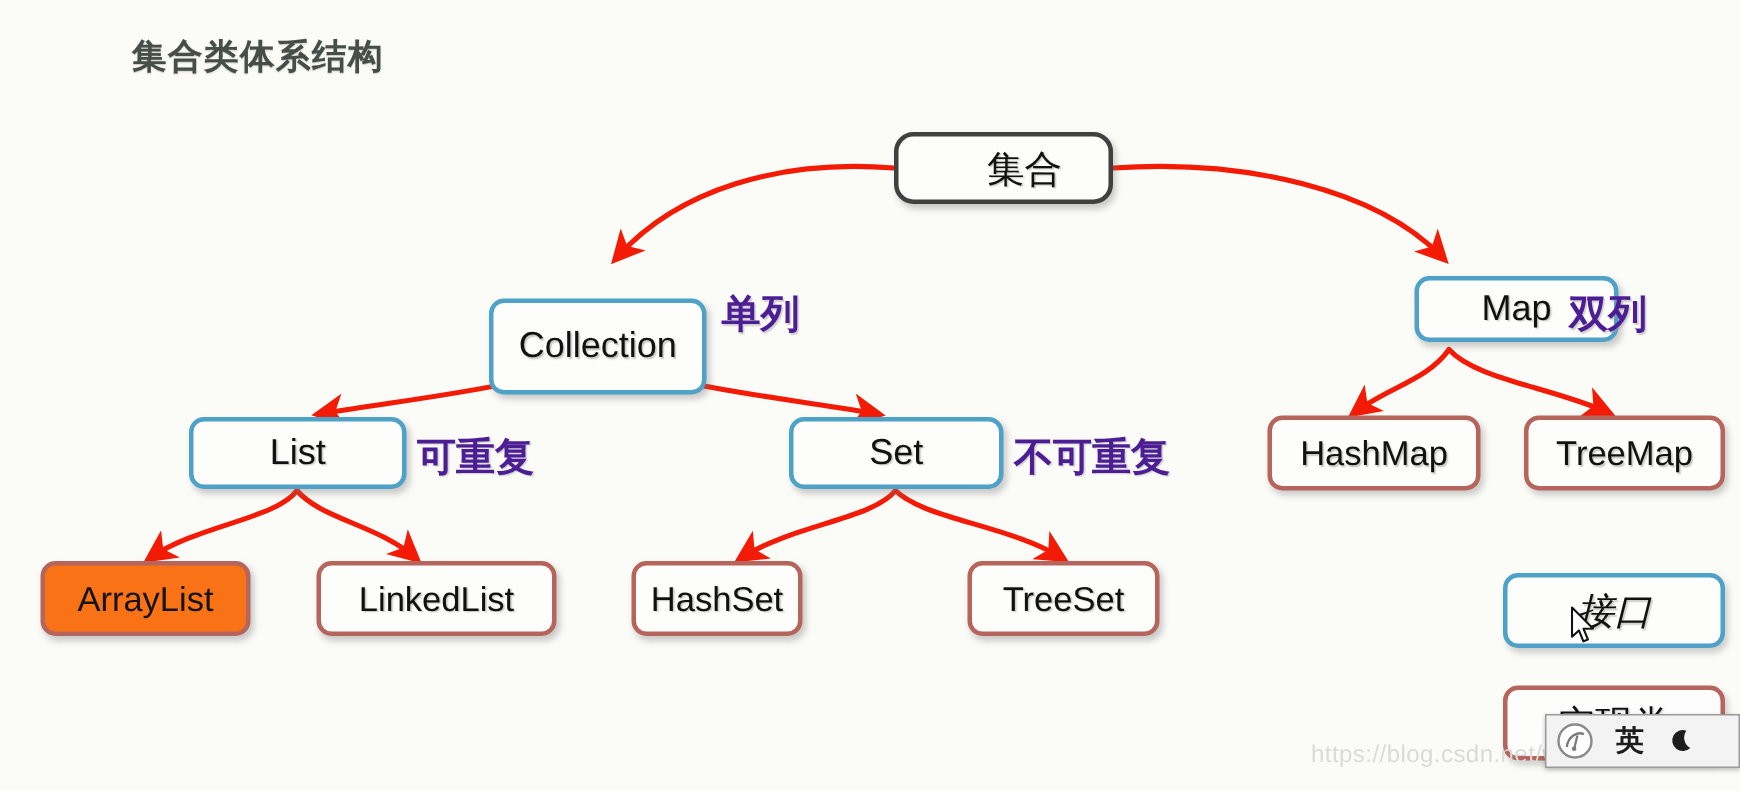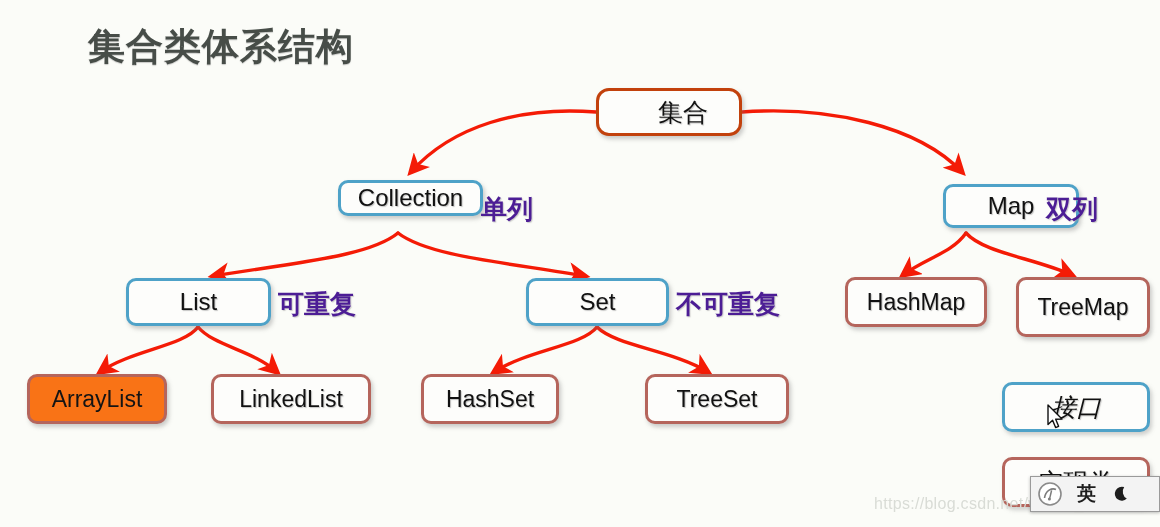--- a/index.html
+++ b/index.html
@@ -22,21 +22,21 @@
     width: 1160px;
     height: 527px;
     background: #fbfcf8;
   }
 
   
   .diagram-title {
     position: absolute;
     left: 88px;
     top: 22px;
-    font-size: 37px;
+    font-size: 23px;
     font-weight: bold;
     color: #474d48;
     letter-spacing: 1px;
     white-space: nowrap;
     text-shadow: 0 1px 1px rgba(140,140,140,0.45);
   }
 
   
   #arrows {
     position: absolute;
@@ -54,21 +54,21 @@
     align-items: center;
     justify-content: center;
     border-radius: 10px;
     background: #fdfdfb;
     color: #111111;
     white-space: nowrap;
     box-shadow: 2px 3px 4px rgba(120,120,120,0.38);
     text-shadow: 1px 1px 1px rgba(150,150,150,0.55);
   }
   .node.root {
-    border: 3px solid #c2410c;
+    border: 3px solid #404040;
     border-radius: 13px;
     font-size: 25px;
     padding-left: 28px;
   }
   .node.iface {
     border: 3px solid #4ea2c8;
     font-size: 24px;
   }
   .node.impl {
     border: 3px solid #b5655c;
@@ -196,39 +196,39 @@
       <path d="M 198 327 C 214 346 252 350 277 372"></path>
 
       <path d="M 597 327 C 582 346 528 350 494 372"></path>
 
       <path d="M 597 327 C 616 346 672 350 708 372"></path>
     </g>
   </svg>
 
   <div class="node root" style="left:596px; top:88px; width:146px; height:48px;">集合</div>
 
-  <div class="node iface" style="left:326px; top:180px; width:145px; height:36px;margin-left:12px;">Collection</div>
+  <div class="node iface" style="left:326px; top:199px; width:145px; height:64px;">Collection</div>
 
   <div class="node iface" style="left:899px; top:184px; width:136px; height:44px;margin-left:44px;">Map</div>
 
   <div class="node iface" style="left:126px; top:278px; width:145px; height:48px;">List</div>
 
   <div class="node iface" style="left:526px; top:278px; width:143px; height:48px;">Set</div>
 
   <div class="node impl" style="left:845px; top:277px; width:142px; height:50px;">HashMap</div>
 
-  <div class="node impl" style="left:1016px; top:277px; width:134px; height:60px;">TreeMap</div>
+  <div class="node impl" style="left:1016px; top:277px; width:134px; height:50px;">TreeMap</div>
 
   <div class="node highlight" style="left:27px; top:374px; width:140px; height:50px;">ArrayList</div>
 
   <div class="node impl" style="left:211px; top:374px; width:160px; height:50px;">LinkedList</div>
 
-  <div class="node impl" style="left:421px; top:374px; width:138px; height:50px;">HashSet</div>
-
-  <div class="node impl" style="left:645px; top:374px; width:144px; height:50px;">TreeSet</div>
+  <div class="node impl" style="left:421px; top:374px; width:114px; height:50px;">HashSet</div>
+
+  <div class="node impl" style="left:645px; top:374px; width:128px; height:50px;">TreeSet</div>
 
   <div class="annot" style="left:481px; top:192px;">单列</div>
 
   <div class="annot" style="left:1046px; top:192px;">双列</div>
 
   <div class="annot" style="left:278px; top:287px;">可重复</div>
 
   <div class="annot" style="left:676px; top:287px;">不可重复</div>
 
   <div class="legend-box iface" style="left:1002px; top:382px; width:148px; height:50px;font-style:italic;">接口</div>

